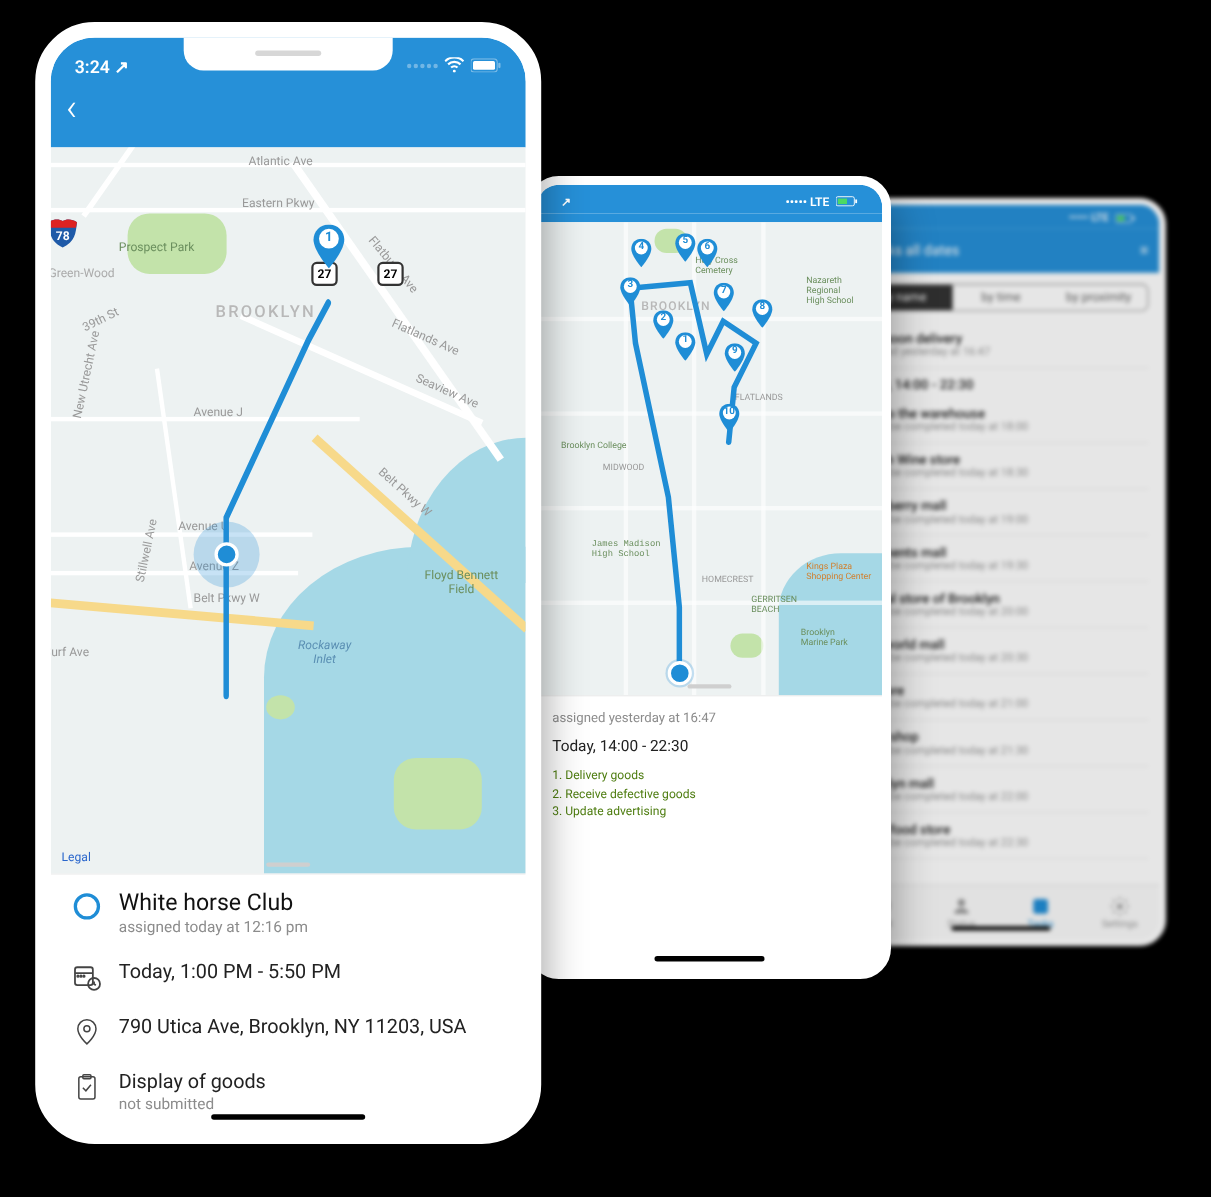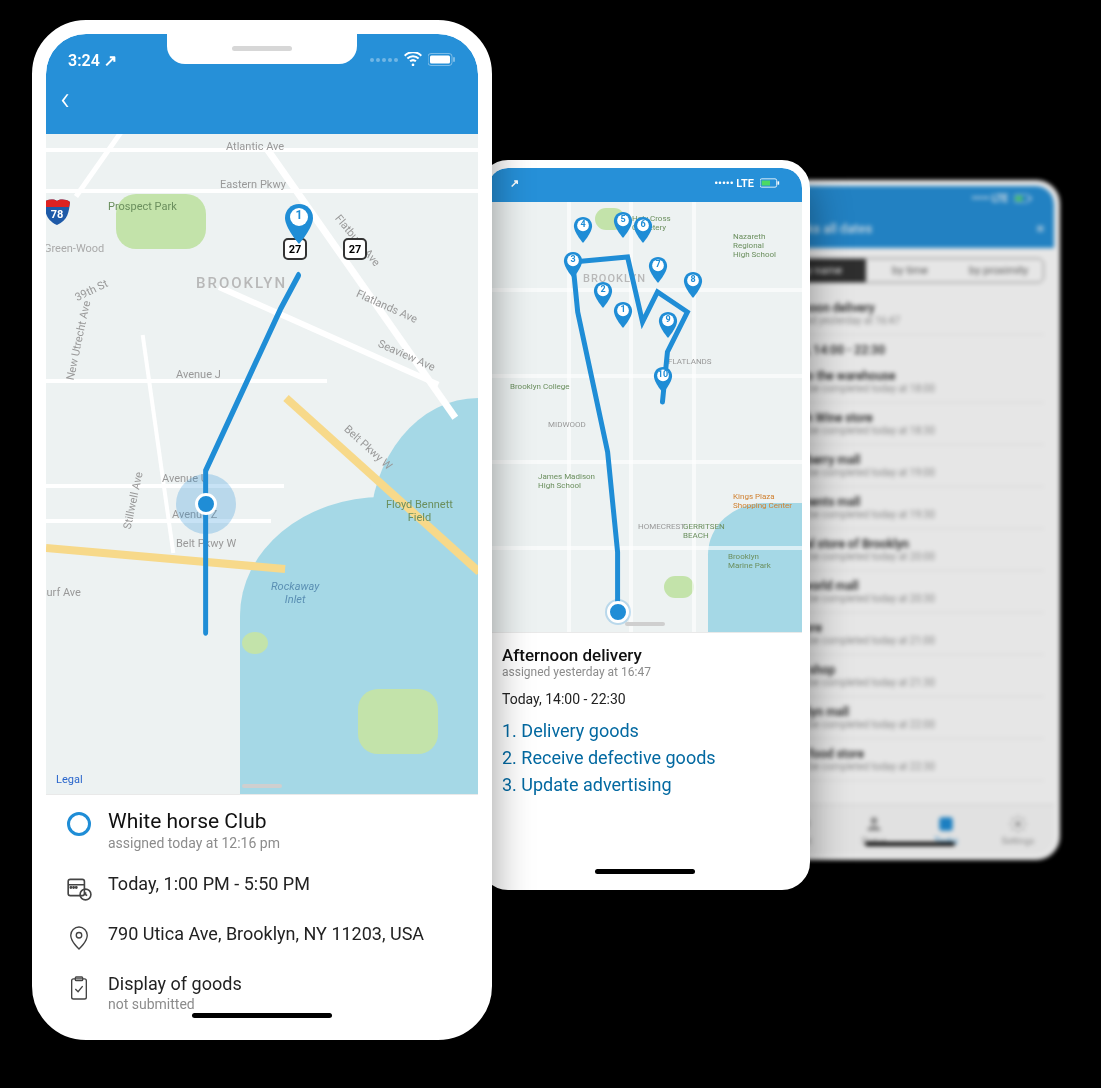--- a/index.html
+++ b/index.html
@@ -117,21 +117,21 @@
   .park { position:absolute; background:#c3e3aa; border-radius:20px; }
   .park1 { top:60px; left:70px; width:90px; height:55px; }
   .park2 { bottom:40px; right:40px; width:80px; height:65px; }
   .park3 { bottom:140px; right:210px; width:26px; height:22px; border-radius:50%; }
   .road { position:absolute; background:#fff; }
   .road-h { height:4px; width:100%; }
   .road-v { width:4px; height:100%; }
   .road-d { height:5px; width:70%; transform-origin:left; }
   .map-label { position:absolute; font-size:11px; color:#999; white-space:nowrap; }
   .neighborhood { font-size:15px; color:#b8b8b8; letter-spacing:2px; font-weight:500;}
-  .poi { font-size:11px; color:#6b8f5e; }
+  .poi { font-size:11px; color:#6b8f5e;margin-top:18px; }
   .legal { position:absolute; bottom:8px; left:10px; font-size:11px; color:#2a66cc; }
 
   .route {
     position: absolute;
     stroke: #1f8dd6;
     stroke-width: 5;
     fill: none;
     stroke-linecap: round;
   }
   .pin {
@@ -174,21 +174,21 @@
   .row-body .text { font-size:18px; color:#222; }
 
   .home-bar { position:absolute; bottom:8px; left:50%; transform:translateX(-50%); width:140px; height:5px; background:#000; border-radius:3px; }
 
   
   .phone-mid .map { height:430px; flex:none; }
   .phone-mid .sheet { flex:1; padding:12px 14px; font-size:14px; }
   .mid-title { font-size:17px; font-weight:500; color:#111; }
   .mid-sub { font-size:12px; color:#8c8c8c; margin-bottom:12px; }
   .mid-time { font-size:14px; color:#222; margin-bottom:10px;}
-  .mid-list { font-size:18px; color:#0369a1; line-height:1.5; white-space:pre-line;}
+  .mid-list { font-size:11px; color:#4d7c0f; line-height:1.5; white-space:pre-line;}
 
   
   .back-header { background:#2690d8; color:#fff; height:40px; display:flex; align-items:center; padding:0 10px; font-size:13px;}
   .seg { display:flex; margin:10px; border:1px solid #999; border-radius:6px; overflow:hidden; font-size:11px;}
   .seg div { flex:1; text-align:center; padding:5px 0; color:#666;}
   .seg .on { background:#333; color:#fff; }
   .blist { padding:0 10px; }
   .bitem { padding:8px 0; border-bottom:1px solid #eee;}
   .bitem .t { font-size:12px; color:#222; font-weight:500;}
   .bitem .s { font-size:10px; color:#999;}
@@ -335,21 +335,21 @@
       <div class="road road-h" style="top:80%;opacity:.6;"></div>
       <div class="road road-v" style="left:25%;opacity:.6;"></div>
       <div class="road road-v" style="left:45%;opacity:.6;"></div>
       <div class="road road-v" style="left:65%;opacity:.6;"></div>
       <div class="map-label neighborhood" style="top:70px;left:95px;font-size:11px;letter-spacing:1px;">BROOKLYN</div>
       <div class="map-label" style="top:218px;left:60px;font-size:8px;">MIDWOOD</div>
       <div class="map-label" style="top:155px;left:180px;font-size:8px;">FLATLANDS</div>
       <div class="map-label" style="top:320px;left:150px;font-size:8px;">HOMECREST</div>
       <div class="map-label poi" style="top:12px;left:144px;font-size:8px;">Holy Cross<br>Cemetery</div>
       <div class="map-label poi" style="top:180px;left:22px;font-size:8px;">Brooklyn College</div>
-      <div class="map-label poi" style="top:270px;left:50px;font-size:8px;">James Madison<br>High School</div>
+      <div class="map-label poi" style="top:270px;left:50px;font-size:8px;font-family:Liberation Mono, monospace;">James Madison<br>High School</div>
       <div class="map-label poi" style="top:290px;left:245px;font-size:8px;color:#d08030;">Kings Plaza<br>Shopping Center</div>
       <div class="map-label poi" style="top:350px;left:240px;font-size:8px;">Brooklyn<br>Marine Park</div>
       <div class="map-label poi" style="top:320px;left:195px;font-size:8px;">GERRITSEN<br>BEACH</div>
       <div class="map-label poi" style="top:30px;left:245px;font-size:8px;">Nazareth<br>Regional<br>High School</div>
       <svg class="route" style="left:0;top:0;width:100%;height:100%;" viewBox="0 0 315 430" preserveAspectRatio="none">
         <path d="M130 410 L130 350 L120 250 L90 110 L85 60 L140 55 L155 120 L170 90 L200 110 L180 150 L175 200"></path>
       </svg>
       <div id="mid-pins">
           <div class="small-pin" style="left: 135px; top: 130px;"><svg viewBox="0 0 30 40">
               <path d="M15 0C7 0 1 6 1 14c0 10 14 26 14 26s14-16 14-26C29 6 23 0 15 0z" fill="#1f8dd6"></path>
@@ -389,21 +389,20 @@
             </svg><span class="n">9</span></div>
           <div class="small-pin" style="left: 175px; top: 195px;"><svg viewBox="0 0 30 40">
               <path d="M15 0C7 0 1 6 1 14c0 10 14 26 14 26s14-16 14-26C29 6 23 0 15 0z" fill="#1f8dd6"></path>
               <circle cx="15" cy="13" r="9" fill="#fff"></circle>
             </svg><span class="n">10</span></div>
         </div>
       <div class="me-dot" style="left:130px;top:410px;width:26px;height:26px;"></div>
       <div class="drag-handle"></div>
     </div>
     <div class="sheet">
-      <div class="mid-title">Afternoon delivery</div>
       <div class="mid-sub">assigned yesterday at 16:47</div>
       <div class="mid-time">Today, 14:00 - 22:30</div>
       <div class="mid-list">1. Delivery goods
 2. Receive defective goods
 3. Update advertising</div>
     </div>
     <div class="home-bar" style="width:100px;"></div>
   </div>
 </div>
 

